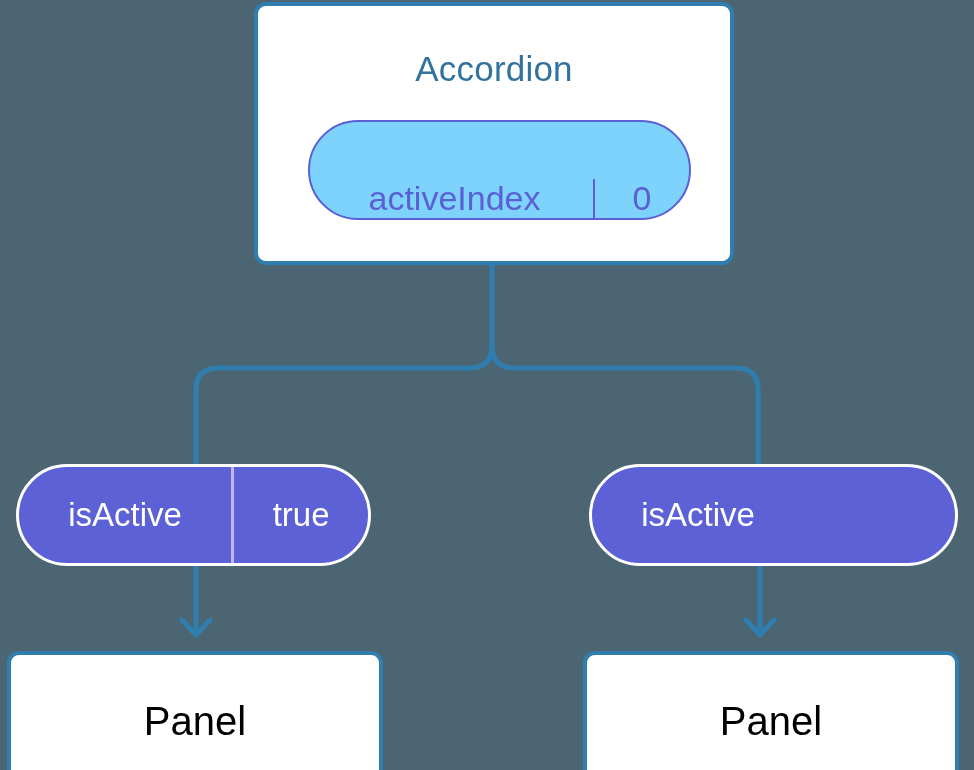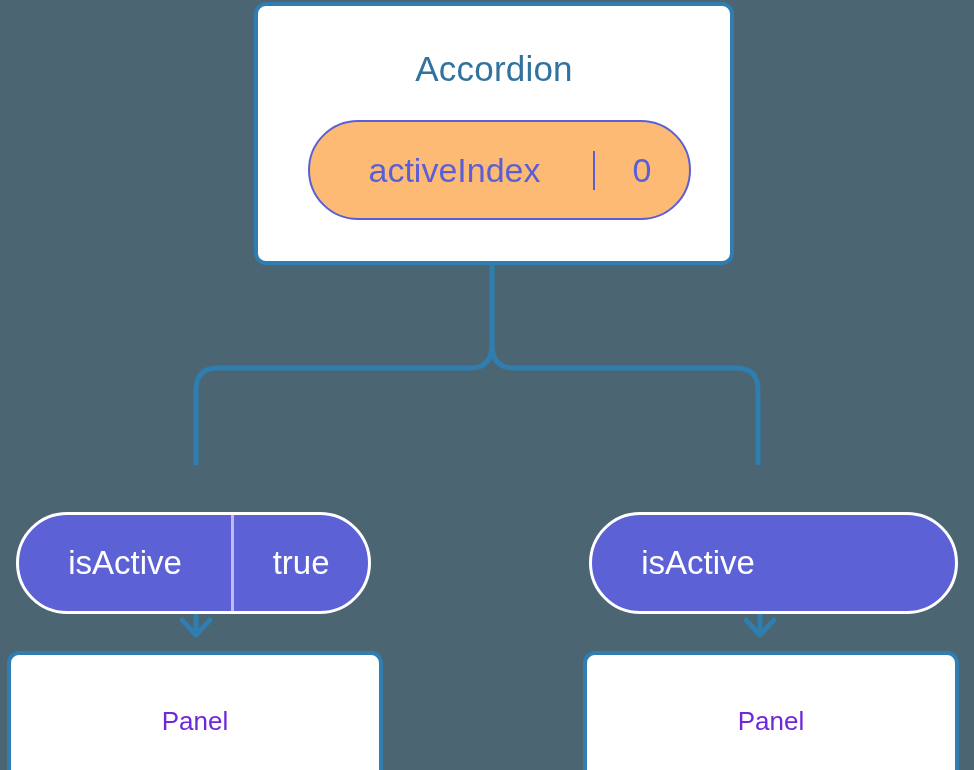--- a/index.html
+++ b/index.html
@@ -53,24 +53,24 @@
   }
 
   
   .pill-outline {
     position: absolute;
     left: 308px;
     top: 120px;
     height: 100px;
     box-sizing: border-box;
     display: flex;
-    align-items: center;
+    align-items: flex-end;
     border: 2px solid #5b5fd6;
     border-radius: 50px;
-    background: #fdba74;
+    background: #7dd3fc;
     overflow: hidden;
   }
   .pill-outline .cell {
     display: flex;
     align-items: center;
     justify-content: center;
     color: #5b5fd6;
     font-size: 34px;
   }
   .pill-outline .cell-key {
@@ -86,21 +86,20 @@
   .pill-filled {
     position: absolute;
     height: 102px;
     box-sizing: border-box;
     display: flex;
     align-items: stretch;
     background: #5c62d6;
     border: 3px solid #ffffff;
     border-radius: 52px;
     overflow: hidden;
-    margin-top: 48px;
   }
   .pill-filled .cell {
     display: flex;
     align-items: center;
     justify-content: center;
     color: #ffffff;
     font-size: 33px;
   }
   .pill-filled .cell-val {
     border-left: 3px solid #c4b5fd;
@@ -120,22 +119,22 @@
     height: 140px;
     box-sizing: border-box;
     background: #ffffff;
     border: 4px solid #2f7eaf;
     border-radius: 12px;
     display: flex;
     align-items: center;
     justify-content: center;
   }
   .panel-label {
-    font-size: 26px;
-    color: #6d28d9;
+    font-size: 40px;
+    color: #000000;
     line-height: 1;
   }
   #panel-left  { left: 7px;   top: 651px; width: 376px; }
   #panel-right { left: 583px; top: 651px; width: 376px; }
 </style>
 </head>
 <body>
 
 <div class="stage">
 

